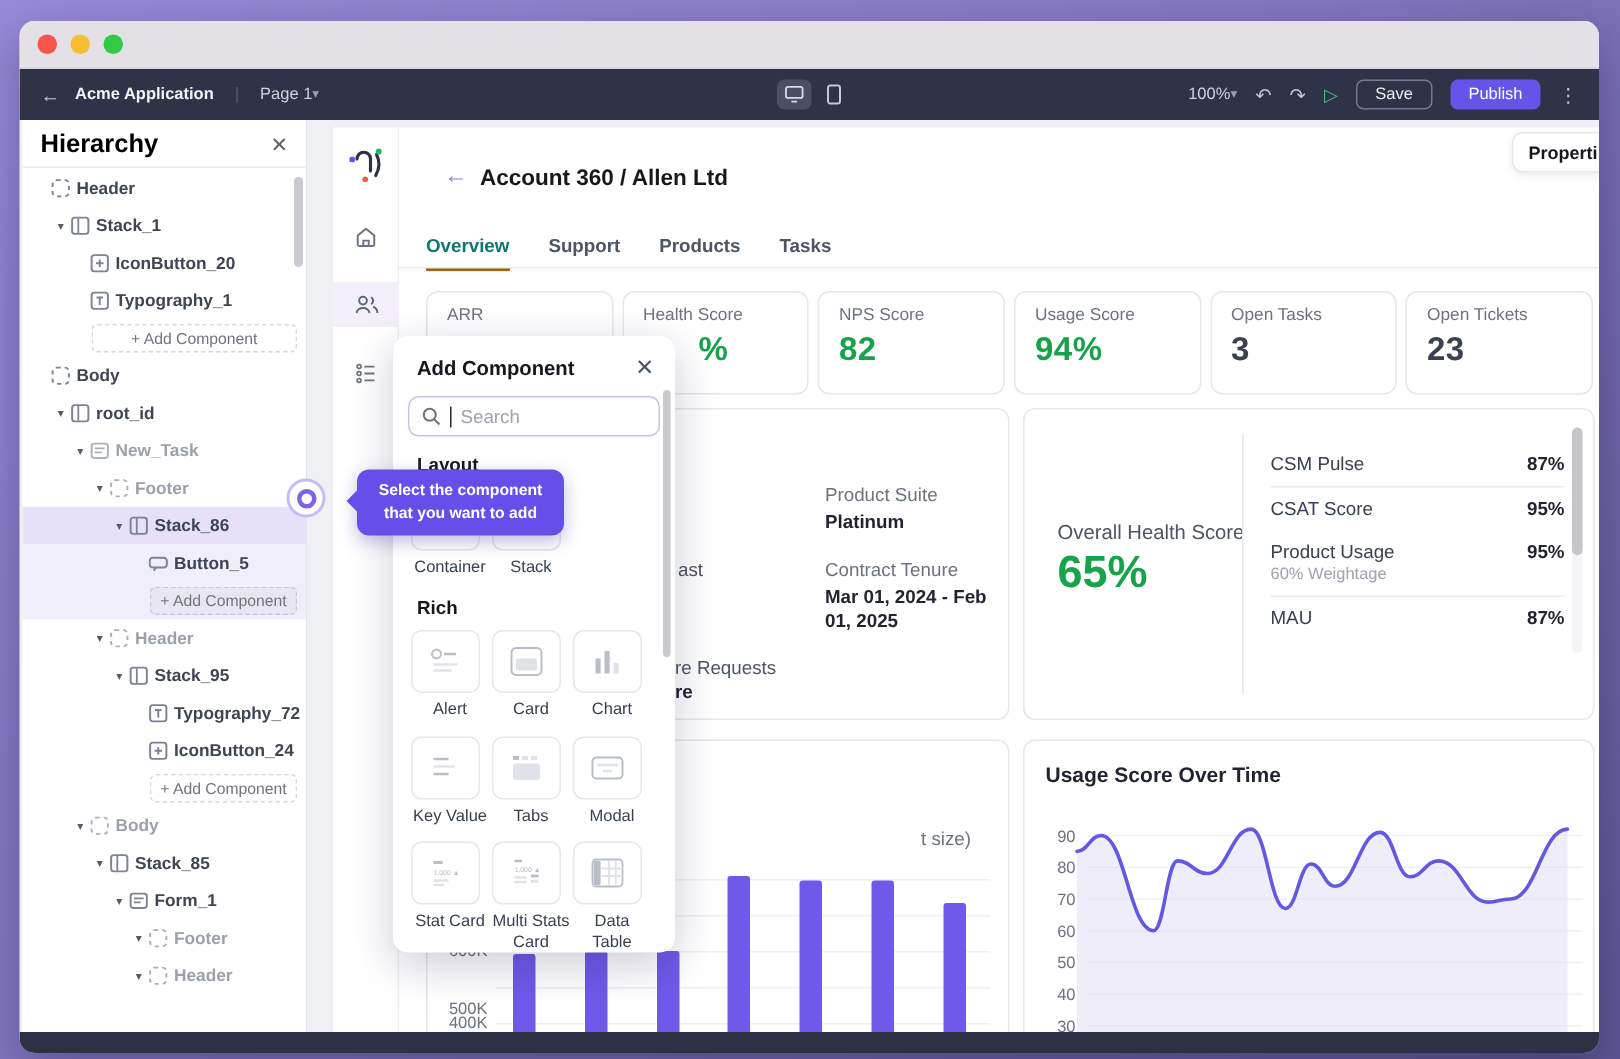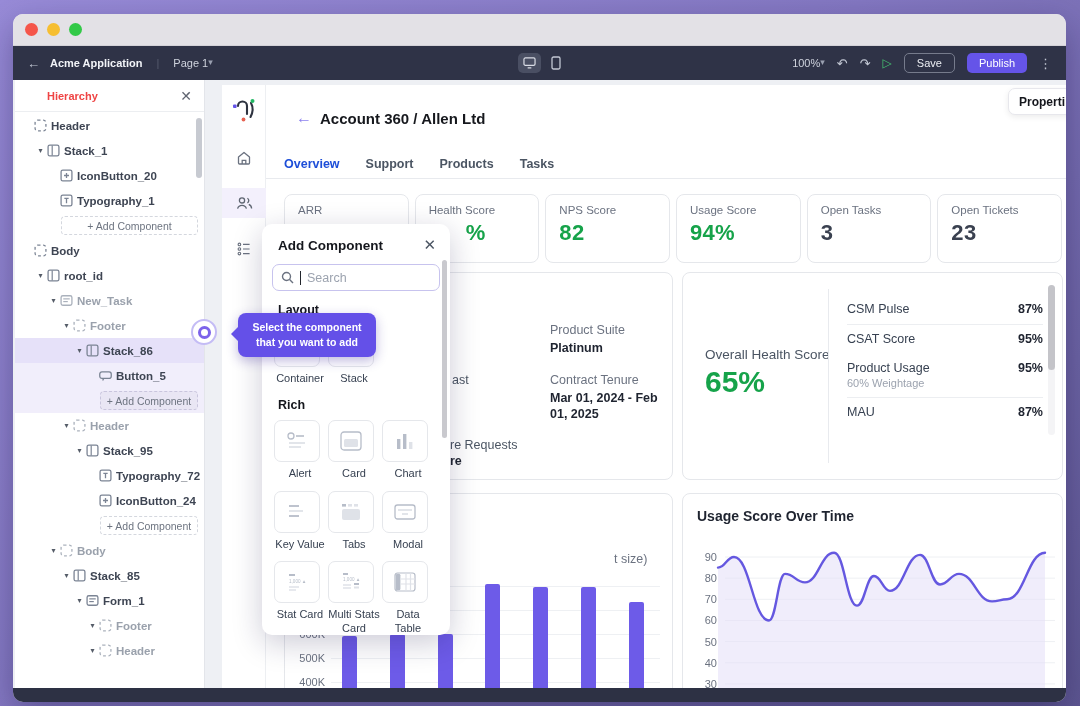--- a/index.html
+++ b/index.html
@@ -27,21 +27,21 @@
   .play { color:#45c171; font-size:12px; }
   .btn-save { border:1px solid #767b8c; border-radius:5px; color:#eceef3; background:transparent;
     font-size:11px; padding:3px 12px; font-family:inherit; }
   .btn-publish { border:none; border-radius:5px; color:#fff; background:#6554e8;
     font-size:11px; padding:4px 12px; font-family:inherit; }
   
   .hpanel { position:absolute; left:2px; top:66px; width:190px; bottom:14px; background:#fff;
     border-right:1px solid #e3e5ea; }
   .hp-head { height:32px; display:flex; align-items:center; justify-content:space-between;
     padding:0 12px; border-bottom:1px solid #eceef1; }
-  .hp-title { font-size:11px; font-weight:700; color:#ef4444;margin-left:20px; }
+  .hp-title { font-size:17px; font-weight:700; color:#000000; }
   .hp-close { color:#5f6470; font-size:14px; }
   .tree { position:absolute; top:33px; left:0; right:0; bottom:0; overflow:hidden; }
   .trow { position:relative; height:25px; display:flex; align-items:center; white-space:nowrap; overflow:hidden;}
   .trow.sel { background:#e6e1f9; }
   .trow.childsel { background:#f1eefb; }
   .t-caret { width:9px; font-size:8px; color:#555c68; flex:0 0 9px; text-align:center;}
   .t-icon { width:13px; height:13px; flex:0 0 13px; margin:0 4px 0 2px; color:#7b8494; }
   .t-icon.muted { color:#aab1bc; }
   .t-icon svg { width:13px; height:13px; display:block; }
   .t-label { font-size:11.5px; font-weight:600; color:#3e4553; }
@@ -52,21 +52,21 @@
   .hp-scroll { position:absolute; right:2px; top:38px; width:6px; height:60px; background:#c7cad1; border-radius:3px; }
   
   .app { position:absolute; left:209px; top:71px; right:0; bottom:14px; background:#fff; overflow:hidden; }
   .rail { position:absolute; left:0; top:0; width:44px; bottom:0; border-right:1px solid #edeff2; }
   .rail-item { position:absolute; left:0; width:44px; height:30px; display:flex; align-items:center; justify-content:center; color:#6b7280;}
   .rail-item.active { background:#f3f0fc; }
   .app-back { position:absolute; left:74px; top:24px; color:#8b80ee; font-size:16px; }
   .app-title { position:absolute; left:98px; top:25px; font-size:15px; font-weight:700; color:#16181d; }
   .tabs { position:absolute; left:62px; top:72px; display:flex; gap:26px; }
   .tab { font-size:12.5px; font-weight:700; color:#4b5563; padding-bottom:7px; }
-  .tab.active { color:#1d4ed8; border-bottom:1px solid #a16207; border-radius:1px;}
+  .tab.active { color:#0f766e; border-bottom:3px solid #a16207; border-radius:1px;}
   .tabs-line { position:absolute; left:44px; right:0; top:93px; height:1px; background:#e8eaee; }
   
   .metrics { position:absolute; left:62px; right:4px; top:109px; height:69px; display:flex; gap:6px; }
   .mcard { flex:1; background:#fff; border:1px solid #e5e7eb; border-radius:8px; padding:9px 13px; overflow:hidden;}
   .m-label { font-size:11.5px; color:#6b7280; }
   .m-value { font-size:22px; font-weight:700; margin-top:4px; letter-spacing:.3px;}
   .m-value.green { color:#16a34a; } .m-value.dark { color:#3a4150; }
   .m-value.offset { padding-left:37px; }
   .card { position:absolute; background:#fff; border:1px solid #e5e7eb; border-radius:8px; overflow:hidden;}
   .cardA { left:62px; width:389px; } .cardB { left:460px; width:381px; }
@@ -510,21 +510,21 @@
 
       <div class="card cardA row3">
         <div class="frag" style="left:329px;top:58px;color:#6b7280">t size)</div>
         <div id="barchart">
             <div class="gridline" style="top: 92px;"></div>
             <div class="gridline" style="top: 116px;"></div>
             <div class="gridline" style="top: 140px;"></div>
             <div class="gridline" style="top: 164px;"></div>
             <div class="gridline" style="top: 188px;"></div>
             <div class="ytick" style="left: 6px; top: 134px;">600K</div>
-            <div class="ytick" style="left: 6px; top: 158px;">500K</div>
+            <div class="ytick" style="left: 6px; top: 173px;">500K</div>
             <div class="ytick" style="left: 6px; top: 182px;">400K</div>
             <div class="bar" style="left: 57px; top: 142.4px; height: 87.6px; background: rgb(109, 91, 232);"></div>
             <div class="bar" style="left: 104.8px; top: 140px; height: 90px; background: rgb(109, 91, 232);"></div>
             <div class="bar" style="left: 152.6px; top: 140px; height: 90px; background: rgb(109, 91, 232);"></div>
             <div class="bar" style="left: 200.4px; top: 89.6px; height: 140.4px; background: rgb(109, 91, 232);"></div>
             <div class="bar" style="left: 248.2px; top: 93.2px; height: 136.8px; background: rgb(109, 91, 232);"></div>
             <div class="bar" style="left: 296px; top: 93.2px; height: 136.8px; background: rgb(109, 91, 232);"></div>
             <div class="bar" style="left: 343.8px; top: 107.6px; height: 122.4px; background: rgb(109, 91, 232);"></div>
           </div>
       </div>

